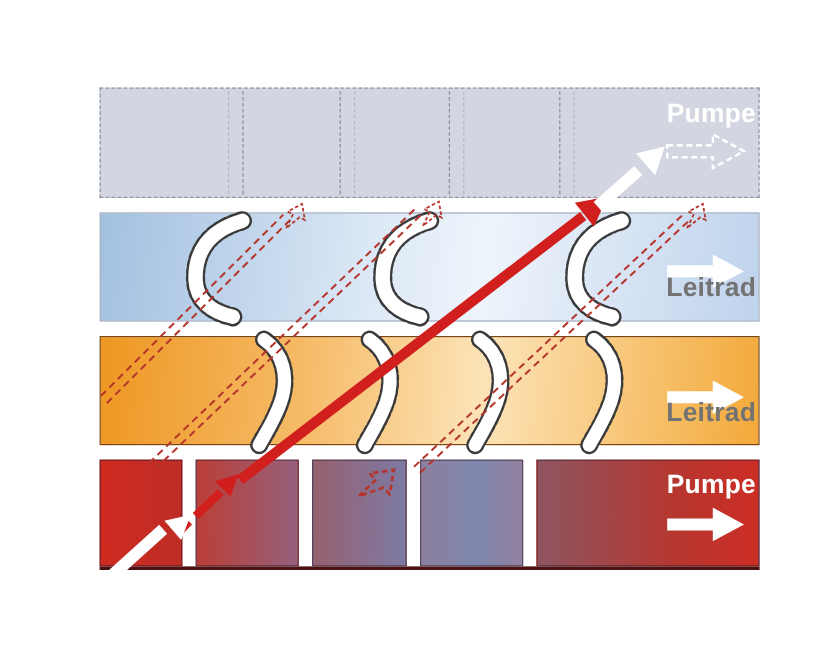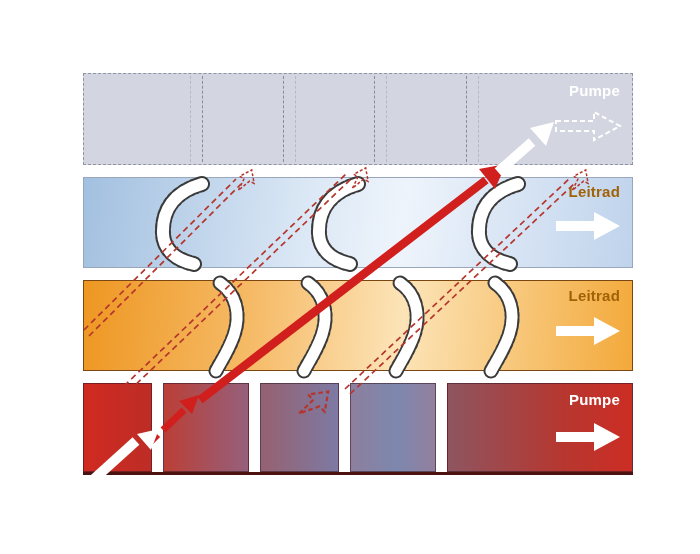--- a/index.html
+++ b/index.html
@@ -14,23 +14,23 @@
   .band-pump-bottom{top:383px;height:92px;background:#ffffff;border-bottom:3px solid #4a1210;}
   .vdash{position:absolute;top:2px;bottom:2px;width:0;border-left:1px dashed #868ba2;}
   .vdash.light{border-left-color:#b4b8c8;}
   .seg{position:absolute;top:0;bottom:0;box-sizing:border-box;border:1px solid rgba(48,22,36,.55);}
   .seg1{left:0;width:69px;background:linear-gradient(90deg,#d02a20,#bd2d26);}
   .seg2{left:80px;width:86px;background:linear-gradient(90deg,#bb3f36,#95607c);}
   .seg3{left:177px;width:79px;background:linear-gradient(90deg,#96616f,#7d7aa4);}
   .seg4{left:267px;width:86px;background:linear-gradient(90deg,#8d7f9e,#7d87ae 55%,#92809e);}
   .seg5{left:364px;width:186px;background:linear-gradient(90deg,#8e5560,#b63730 62%,#cc2d24);}
   .svg-overlay{position:absolute;left:0;top:0;pointer-events:none;}
-  .row-label{position:absolute;right:80px;font-size:15px;font-weight:bold;letter-spacing:.2px;}
+  .row-label{position:absolute;right:70px;font-size:22px;font-weight:bold;letter-spacing:.2px;}
   .lbl-light{color:#ffffff;}
-  .lbl-dark{color:#a16207;}
+  .lbl-dark{color:#737373;margin-top:44px;}
 </style>
 </head>
 <body>
 
 <div class="canvas">
 
   <div class="band band-pump-top">
     <div class="vdash light" style="left:106px;"></div>
     <div class="vdash" style="left:118px;"></div>
     <div class="vdash" style="left:199px;"></div>

